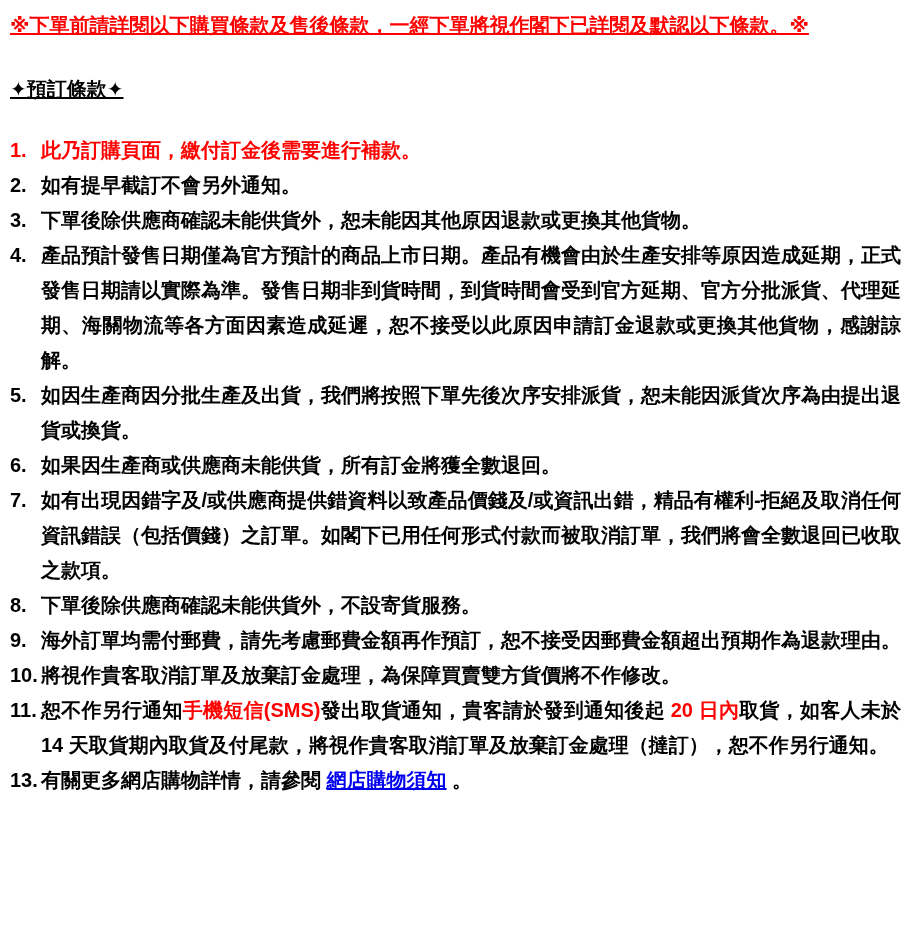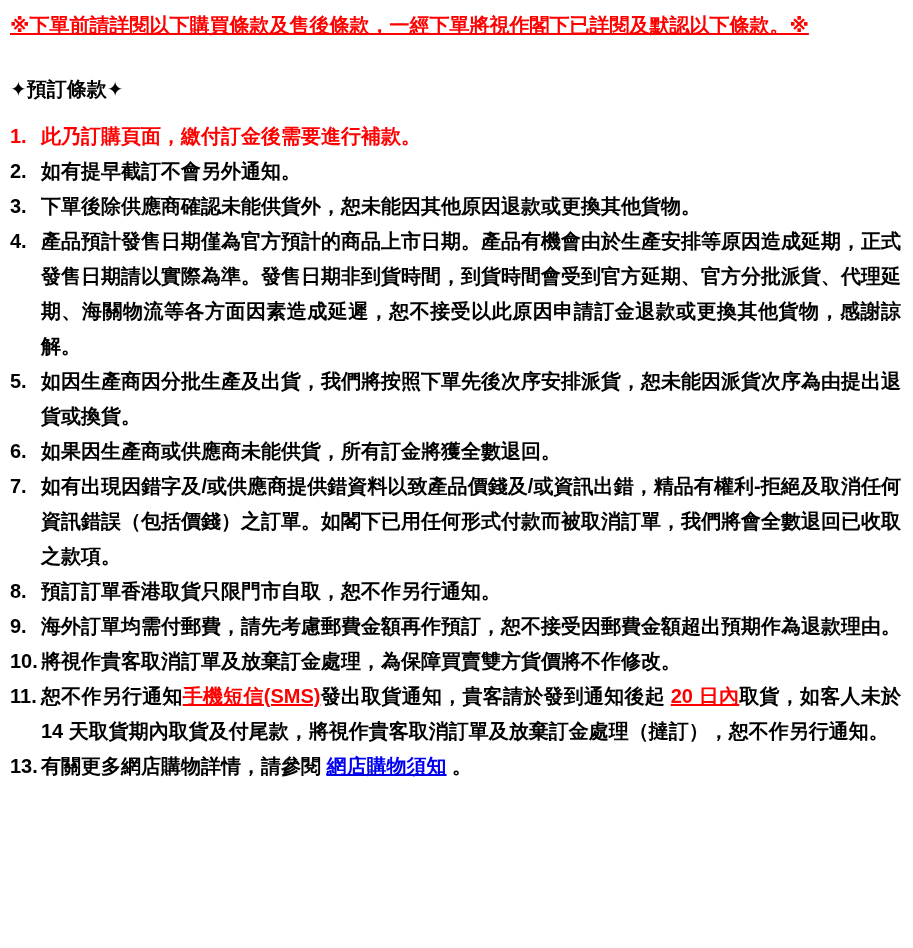--- a/index.html
+++ b/index.html
@@ -20,28 +20,29 @@
     color:var(--text);
     -webkit-font-smoothing:antialiased;
   }
   .notice{
     color:var(--red);
     text-decoration:underline;
     margin-bottom:29px;
   }
   .section-title{
     color:var(--text);
-    margin-bottom:12px;
+    text-decoration:underline;
+    margin-bottom:26px;
   }
   .terms{display:block;}
   .term{display:flex;align-items:flex-start;}
   .term-num{flex:0 0 31px;}
   .term-text{flex:1;text-align:justify;}
   .red{color:var(--red);}
-  .redline{color:var(--red);text-decoration:underline;}
+  .redline{color:var(--red);}
   .link{color:var(--link);text-decoration:underline;cursor:pointer;}
 </style>
 </head>
 <body>
 
 <div class="page">
   <div class="notice">※下單前請詳閱以下購買條款及售後條款，一經下單將視作閣下已詳閱及默認以下條款。※</div>
 
   <div class="section-title">✦預訂條款✦</div>
 
@@ -69,21 +70,21 @@
       <div class="term">
         <span class="term-num">6.</span>
         <span class="term-text"><span>如果因生產商或供應商未能供貨，所有訂金將獲全數退回。</span></span>
       </div>
       <div class="term">
         <span class="term-num">7.</span>
         <span class="term-text"><span>如有出現因錯字及/或供應商提供錯資料以致產品價錢及/或資訊出錯，精品有權利-拒絕及取消任何資訊錯誤（包括價錢）之訂單。如閣下已用任何形式付款而被取消訂單，我們將會全數退回已收取之款項。</span></span>
       </div>
       <div class="term">
         <span class="term-num">8.</span>
-        <span class="term-text"><span>預訂訂單香港取貨只限門市自取，恕不作另行通知。</span></span>
+        <span class="term-text"><span>下單後除供應商確認未能供貨外，不設寄貨服務。</span></span>
       </div>
       <div class="term">
         <span class="term-num">9.</span>
         <span class="term-text"><span>海外訂單均需付郵費，請先考慮郵費金額再作預訂，恕不接受因郵費金額超出預期作為退款理由。</span></span>
       </div>
       <div class="term">
         <span class="term-num">10.</span>
         <span class="term-text"><span>將視作貴客取消訂單及放棄訂金處理，為保障買賣雙方貨價將不作修改。</span></span>
       </div>
       <div class="term">

